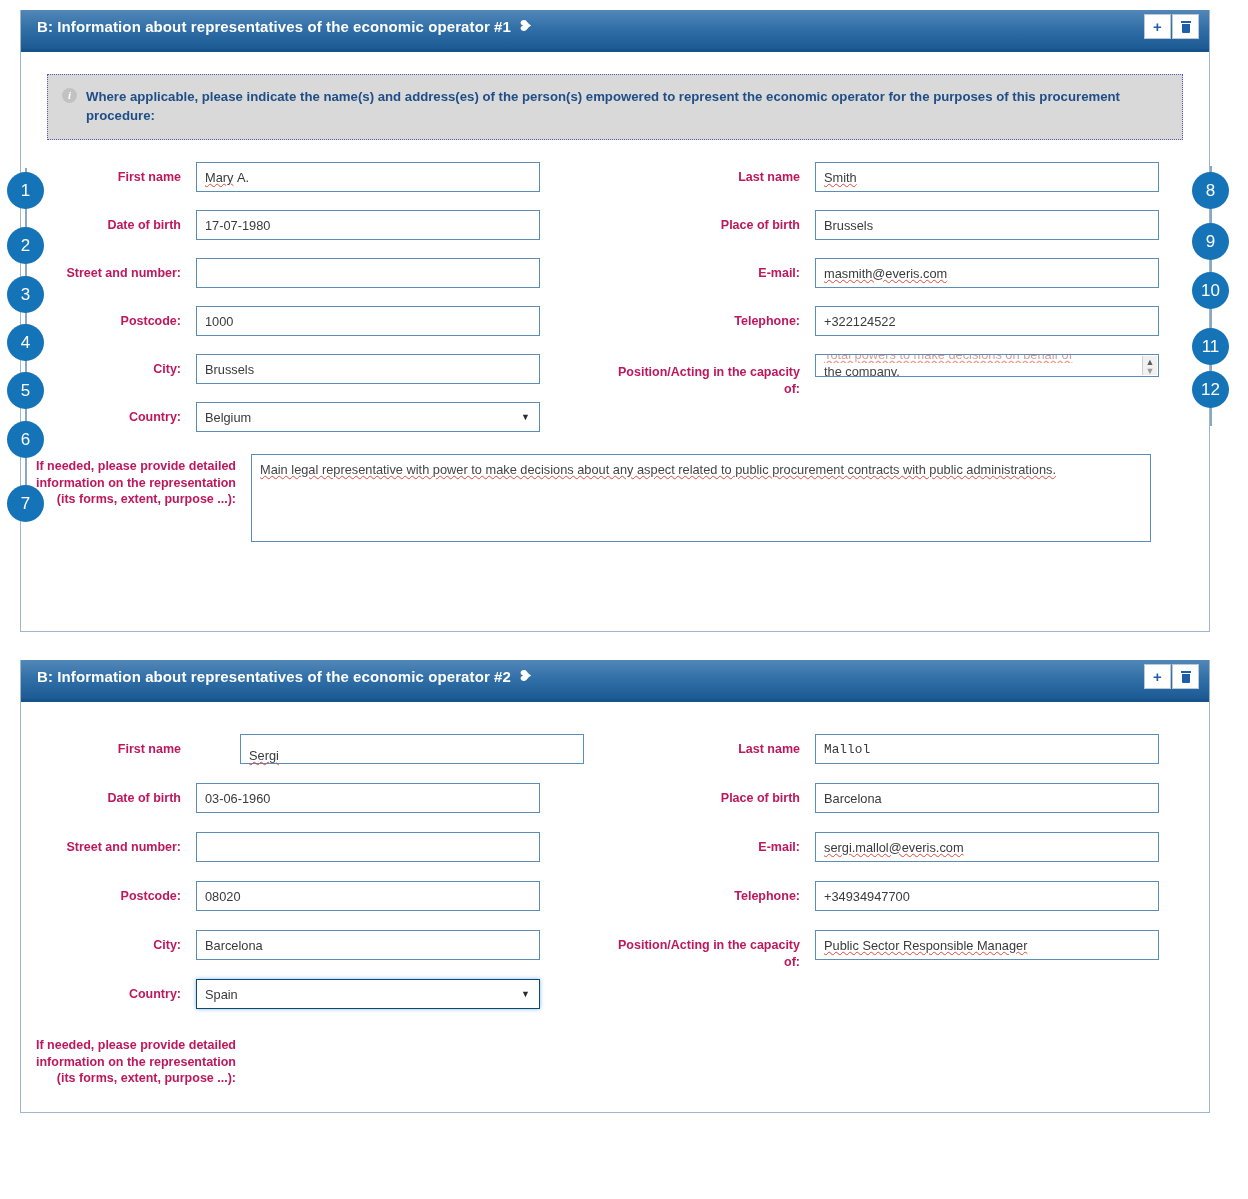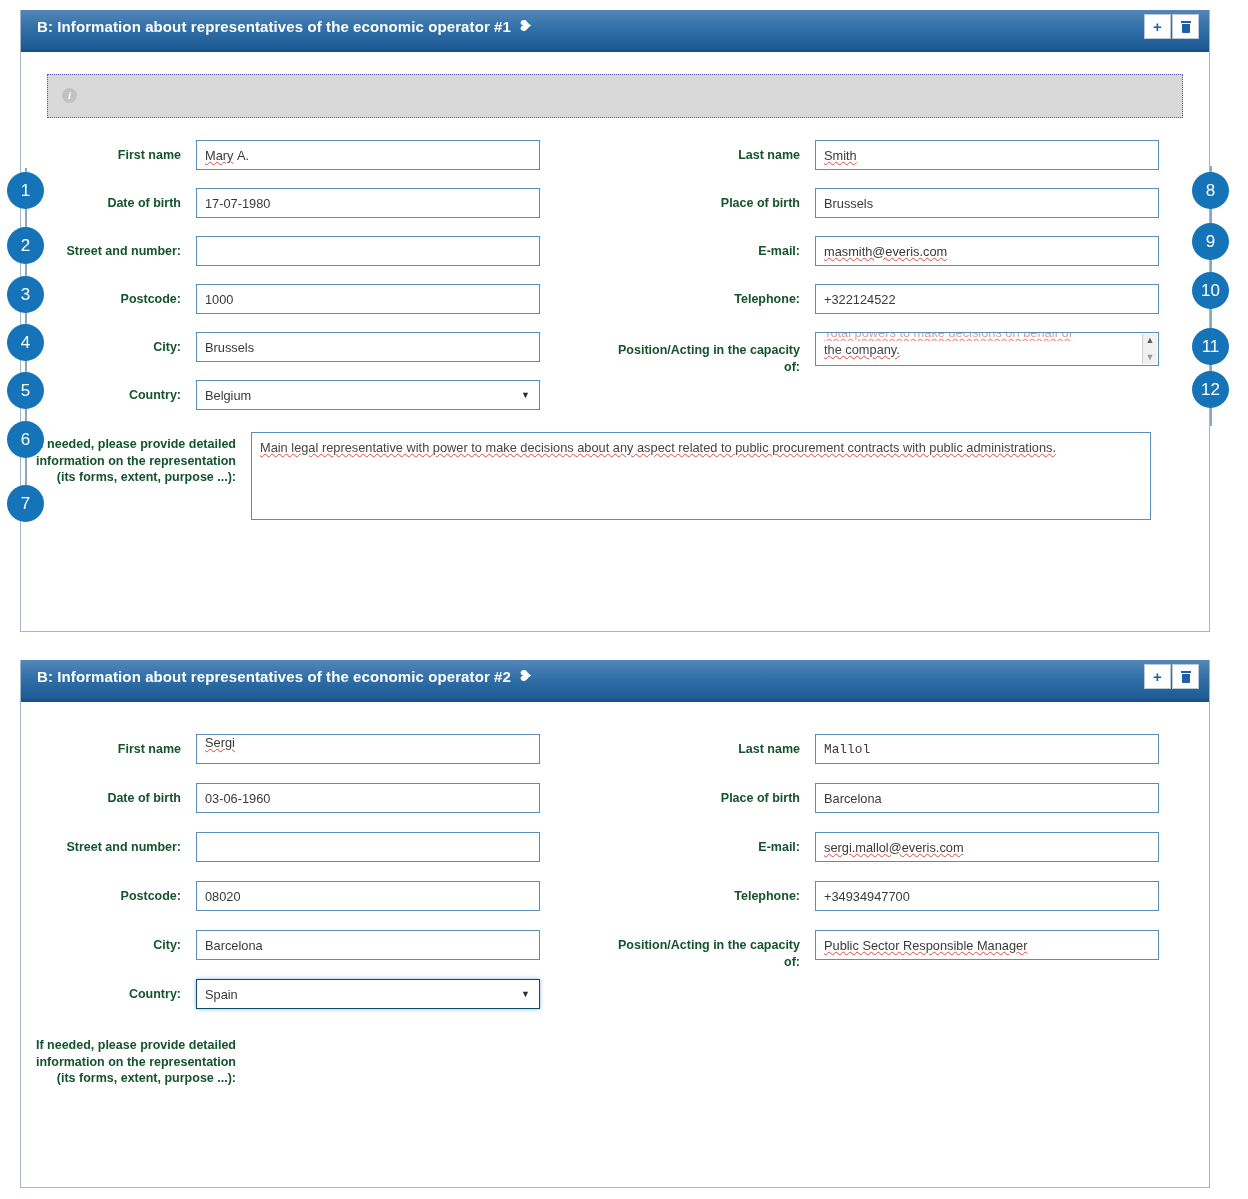--- a/index.html
+++ b/index.html
@@ -119,21 +119,21 @@
   .field-row {
     display: flex;
     align-items: flex-start;
   }
   .field-label {
     width: 175px;
     flex: none;
     text-align: right;
     padding-right: 15px;
     padding-top: 7px;
-    color: #14532d;
+    color: #be185d;
     font-size: 12.5px;
     font-weight: bold;
     line-height: 16.5px;
   }
   .field-control { flex: 1 1 auto; position: relative; }
 
   .txt-input {
     width: 344px;
     height: 30px;
     border: 1px solid #5b8db8;
@@ -174,21 +174,21 @@
     border: 1px solid #5b8db8;
     background: #ffffff;
     padding: 6px 8px 6px 8px;
     color: #444;
     font-size: 12.8px;
     line-height: 17px;
     overflow: hidden;
     position: relative;
   }
   .ta-big { height: 88px; }
-  .ta-small { height: 34px; padding-top: 0; }
+  .ta-small { height: 23px; padding-top: 0; }
 
   .scroller {
     position: absolute;
     right: 1px; top: 1px;
     width: 15px; height: calc(100% - 2px);
     background: #f1f1f1;
     border-left: 1px solid #cfcfcf;
     display: flex;
     flex-direction: column;
     justify-content: space-between;
@@ -253,20 +253,21 @@
             <span class="lid"></span>
               <span class="body"></span>
           </span>
         </div>
       </div>
     </div>
 
     <div class="panel-body">
       <div class="info-box">
         <span class="info-icon">i</span>
+        <span class="info-text">Where applicable, please indicate the name(s) and address(es) of the person(s) empowered to represent the economic operator for the purposes of this procurement procedure:</span>
       </div>
 
       <div class="form-grid" style="margin-top:22px;">
 
         <div>
           <div class="field-row" style="margin-bottom:18px;">
             <div class="field-label">First name</div>
             <div class="field-control">
               <div class="txt-input" style="display:flex;align-items:center;">
                 <span class="spell">Mary</span>
@@ -358,21 +359,21 @@
         <div class="field-label" style="width:230px;padding-top:4px;">If needed, please provide detailed information on the representation (its forms, extent, purpose ...):</div>
         <div class="field-control">
           <div class="ta-box ta-big" style="width:900px;">
             <span class="spell">Main legal representative with power to make decisions about any aspect related to public procurement contracts with public administrations.</span>
           </div>
         </div>
       </div>
     </div>
   </div>
 
-  <div class="panel" style="left:20px; top:660px; width:1190px; height:528px;">
+  <div class="panel" style="left:20px; top:660px; width:1190px; height:453px;">
     <div class="panel-header">
       <span class="panel-title">B: Information about representatives of the economic operator #2</span>
       <span class="caret-icon">❥</span>
       <div class="header-actions">
         <div class="hdr-btn">
           <span class="glyph">+</span>
         </div>
         <div class="hdr-btn">
           <span class="trash-icon">
             <span class="lid"></span>
@@ -382,21 +383,21 @@
       </div>
     </div>
 
     <div class="panel-body">
       <div class="form-grid" style="margin-top:32px;">
 
         <div>
           <div class="field-row" style="margin-bottom:19px;">
             <div class="field-label">First name</div>
             <div class="field-control">
-              <div class="txt-input" style="display:flex;align-items:flex-start;">
+              <div class="txt-input" style="display:flex;align-items:flex-end;margin-left:44px;">
                 <span class="spell">Sergi</span>
               </div>
             </div>
           </div>
           <div class="field-row" style="margin-bottom:19px;">
             <div class="field-label">Date of birth</div>
             <div class="field-control">
               <div class="txt-input" style="display:flex;align-items:center;">03-06-1960</div>
             </div>
           </div>

